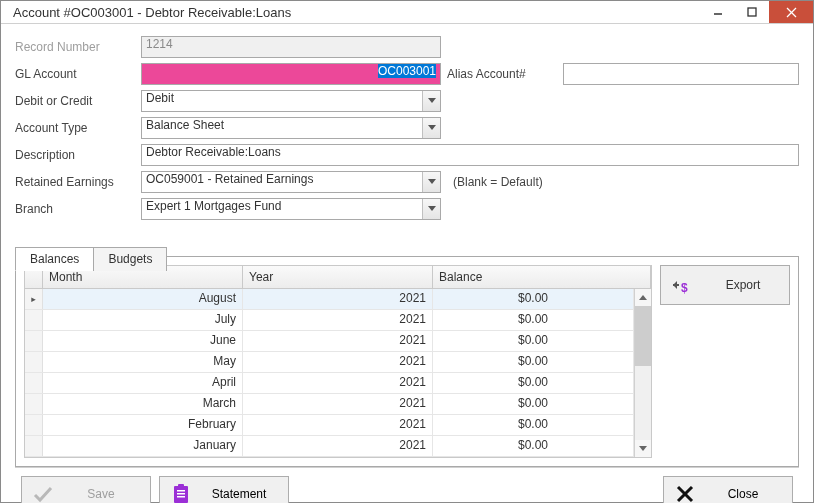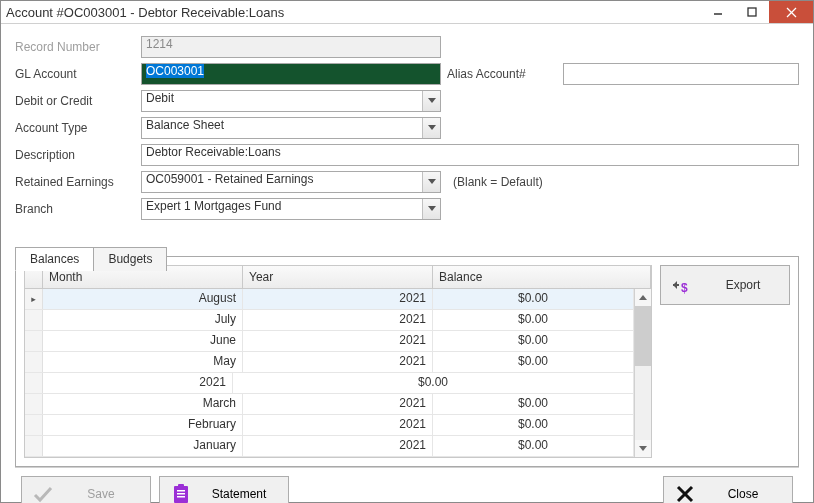--- a/index.html
+++ b/index.html
@@ -1,30 +1,30 @@
 <!DOCTYPE html>
 <html><head>
 <meta charset="utf-8">
 <style>
   * { box-sizing: border-box; font-family: "Segoe UI", Tahoma, sans-serif; font-size: 12px; }
   body { margin: 0; background: #fff; }
   .window { width: 814px; height: 503px; border: 1px solid #8a8a8a; background: #fff; display: flex; flex-direction: column; }
-  .titlebar { height: 30px; background: #fff; display: flex; align-items: center; padding-left: 5px; border-bottom: 1px solid #d0d0d0;}
+  .titlebar { height: 30px; background: #fff; display: flex; align-items: center; padding-left: 12px; border-bottom: 1px solid #d0d0d0;}
   .titlebar-title { font-size: 13px; color: #333; flex: 1; }
   .win-controls { display: flex; height: 100%;}
   .win-btn { width: 34px; height: 22px; display: flex; align-items: center; justify-content: center; cursor: default; }
   .win-btn.close { background: #c94f3a; width: 44px; }
   .win-btn.close svg line { stroke: #fff; }
   .content { flex: 1; padding: 12px 14px 10px 14px; display: flex; flex-direction: column; }
   .form { display: grid; grid-template-columns: 120px 300px 110px 1fr; column-gap: 6px; row-gap: 5px; align-items: center; }
   .form label { color: #444; }
   .form label.disabled { color: #9e9e9e; }
   .txt { height: 22px; border: 1px solid #a9a9a9; padding: 0 4px; background: #fff; color: #333; }
   .txt.disabled { background: #f0f0f0; color: #8a8a8a; }
-  .txt.selected { background: #14532d; }
+  .txt.selected { background: #ec4899; text-align: right; }
   .txt.selected span.hl { background: #0078d7; color: #fff; padding: 0 0; }
   .selectwrap { position: relative; }
   .selectwrap .txt { padding-right: 9px; width: 100%; }
   .selectwrap .caret { position: absolute; right: 1px; top: 1px; bottom: 1px; width: 18px; border-left: 1px solid #c0c0c0; background: linear-gradient(#f7f7f7,#e5e5e5); display:flex;align-items:center;justify-content:center;}
   .wide { grid-column: 2 / span 3; }
   .tabs { margin-top: 12px; display:flex; border-bottom: 1px solid #a9a9a9;}
   .tab { padding: 4px 14px 4px 14px; border: 1px solid #a9a9a9; border-bottom: none; background: #fff; margin-right: -1px; position: relative; top: 15px; color:#333;}
   .tab.active { background: #fff; border-bottom: 1px solid #fff; }
   .tab.inactive { background: #f4f4f4; }
   .tabbody { border: 1px solid #a9a9a9; border-top: none; flex:1; padding: 8px; display:flex; gap:8px;}
@@ -185,20 +185,21 @@
                 <div class="cell balance">$0.00</div>
               </div>
               <div class="row">
                 <div class="rowsel"></div>
                 <div class="cell month">May</div>
                 <div class="cell year">2021</div>
                 <div class="cell balance">$0.00</div>
               </div>
               <div class="row">
                 <div class="rowsel"></div>
+                <div class="cell month">April</div>
                 <div class="cell year">2021</div>
                 <div class="cell balance">$0.00</div>
               </div>
               <div class="row">
                 <div class="rowsel"></div>
                 <div class="cell month">March</div>
                 <div class="cell year">2021</div>
                 <div class="cell balance">$0.00</div>
               </div>
               <div class="row">

